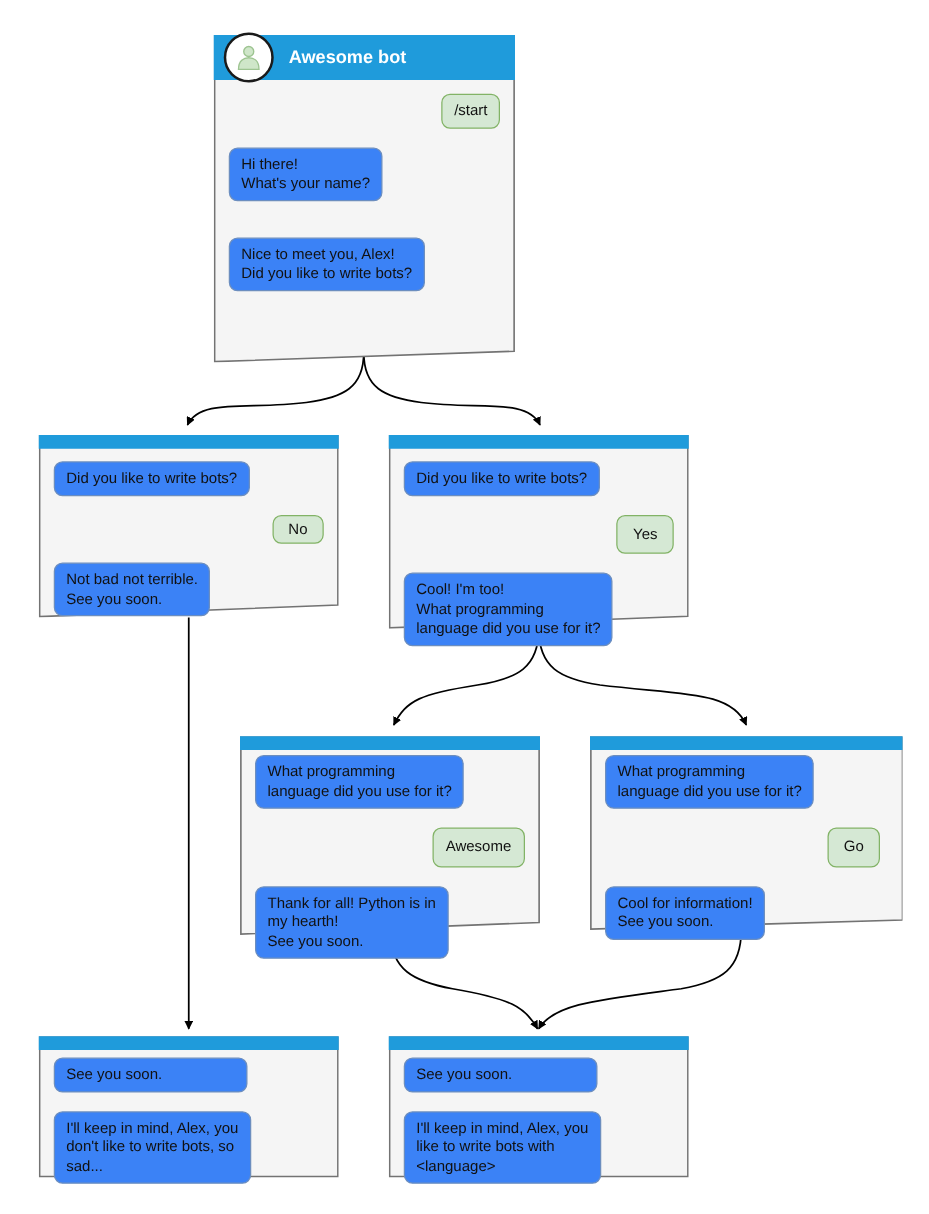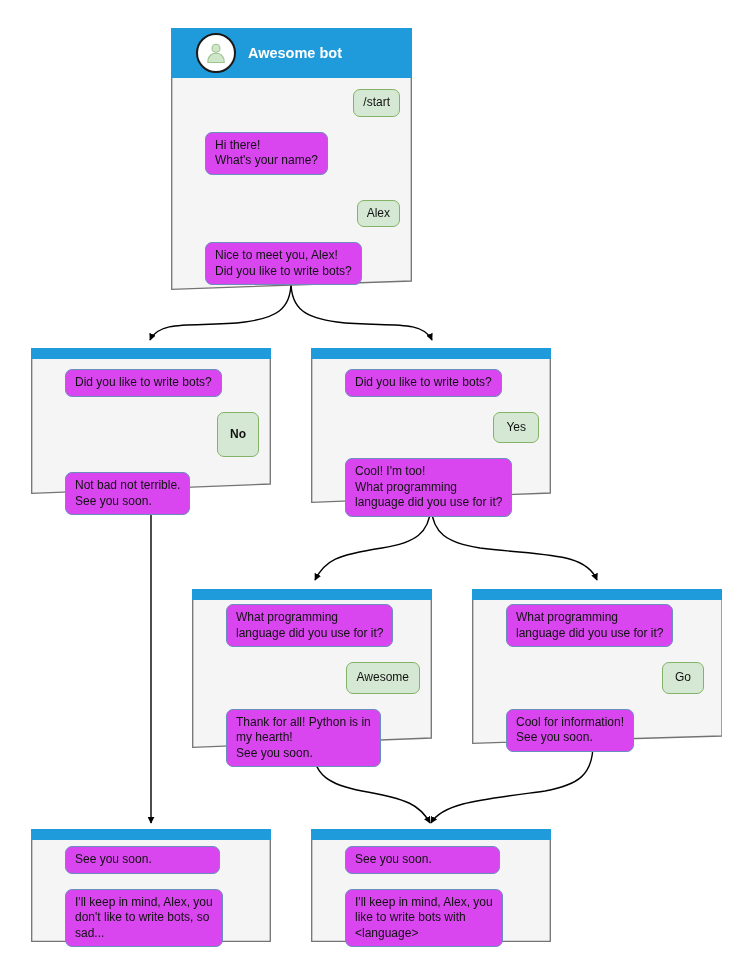--- a/index.html
+++ b/index.html
@@ -54,22 +54,22 @@
 
   .card-header {
     position: relative;
     background: #1f9bdb;
     box-sizing: border-box;
     display: flex;
     align-items: center;
   }
 
   .card-header.tall {
-    height: 50px;
-    padding-left: 25px;
+    height: 36px;
+    padding-left: 8px;
   }
   .card-header.thin {
     height: 11px;
   }
 
   .avatar {
     width: 40px;
     height: 40px;
     border-radius: 50%;
     background: #ffffff;
@@ -106,23 +106,22 @@
     font-size: 12px;
     line-height: 15.5px;
     color: #111111;
     border-radius: 7px;
     padding: 5px 9px;
     box-sizing: border-box;
     white-space: pre-line;
     max-width: 84%;
   }
   .bubble.bot {
-    background: #d946ef;
+    background: #3b82f6;
     border: 1px solid #6c8ebf;
-    margin-left: 22px;
   }
   .bubble.user {
     background: #d5e8d4;
     border: 1px solid #82b366;
   }
 
   .gap-sm { height: 4px; }
   .gap-md { height: 14px; }
 </style>
 </head>
@@ -167,23 +166,20 @@
       <div class="card-body" style="padding-top:11px;">
         <div class="msg-row right">
           <div class="bubble user">/start</div>
         </div>
         <div class="gap-sm"></div>
         <div class="msg-row left">
           <div class="bubble bot">Hi there!
 What's your name?</div>
         </div>
         <div class="gap-md"></div>
-        <div class="msg-row right">
-          <div class="bubble user">Alex</div>
-        </div>
         <div class="gap-sm"></div>
         <div class="msg-row left">
           <div class="bubble bot">Nice to meet you, Alex!
 Did you like to write bots?</div>
         </div>
       </div>
     </div>
   </div>
 
   <div class="chat-card" style="left:31px; top:348px; width:240px; height:146px;">
@@ -191,21 +187,21 @@
       <polygon points="0.7,0.7 239.3,0.7 239.3,136 0.7,145.3" fill="#f5f5f5" stroke="#737373" stroke-width="1.3"></polygon>
     </svg>
     <div class="card-inner">
       <div class="card-header thin"></div>
       <div class="card-body">
         <div class="msg-row left">
           <div class="bubble bot">Did you like to write bots?</div>
         </div>
         <div class="gap-sm"></div>
         <div class="msg-row right">
-          <div class="bubble user" style="padding:14px 12px;font-weight:bold;">No</div>
+          <div class="bubble user" style="padding:3px 12px;">No</div>
         </div>
         <div class="gap-sm"></div>
         <div class="msg-row left">
           <div class="bubble bot">Not bad not terrible.
 See you soon.</div>
         </div>
       </div>
     </div>
   </div>
 

